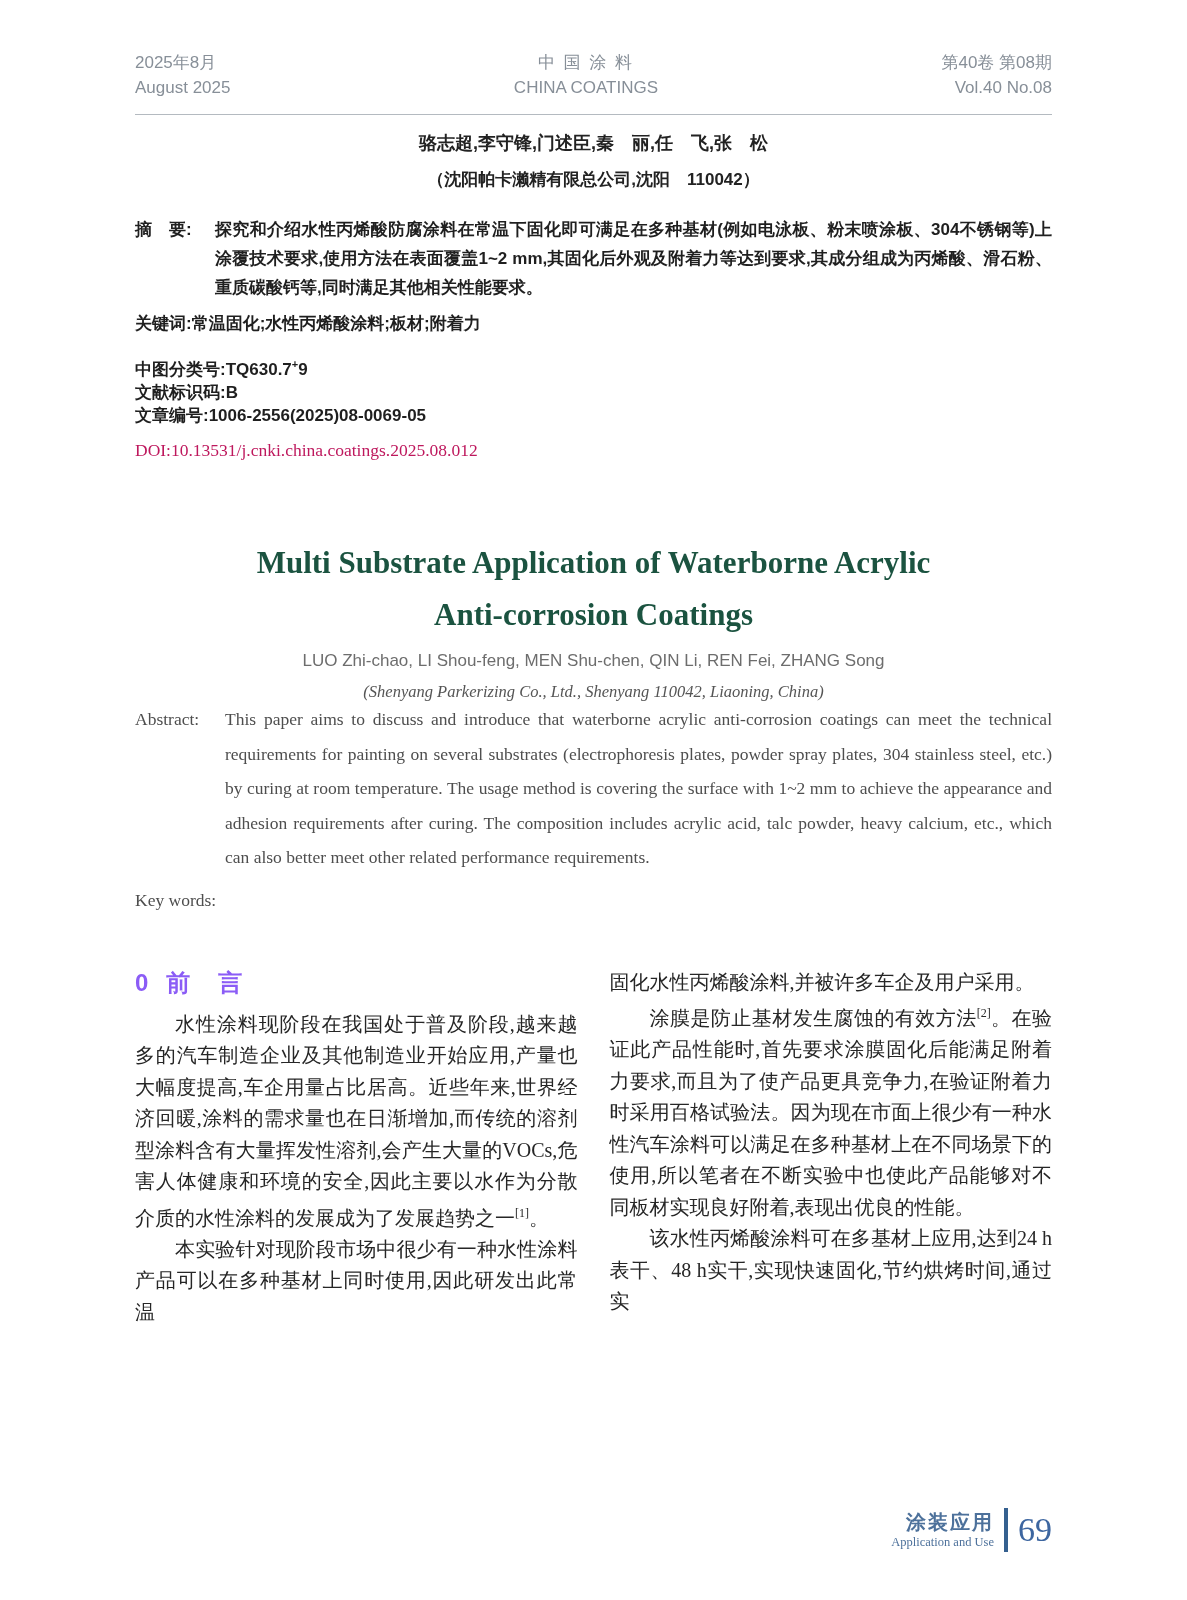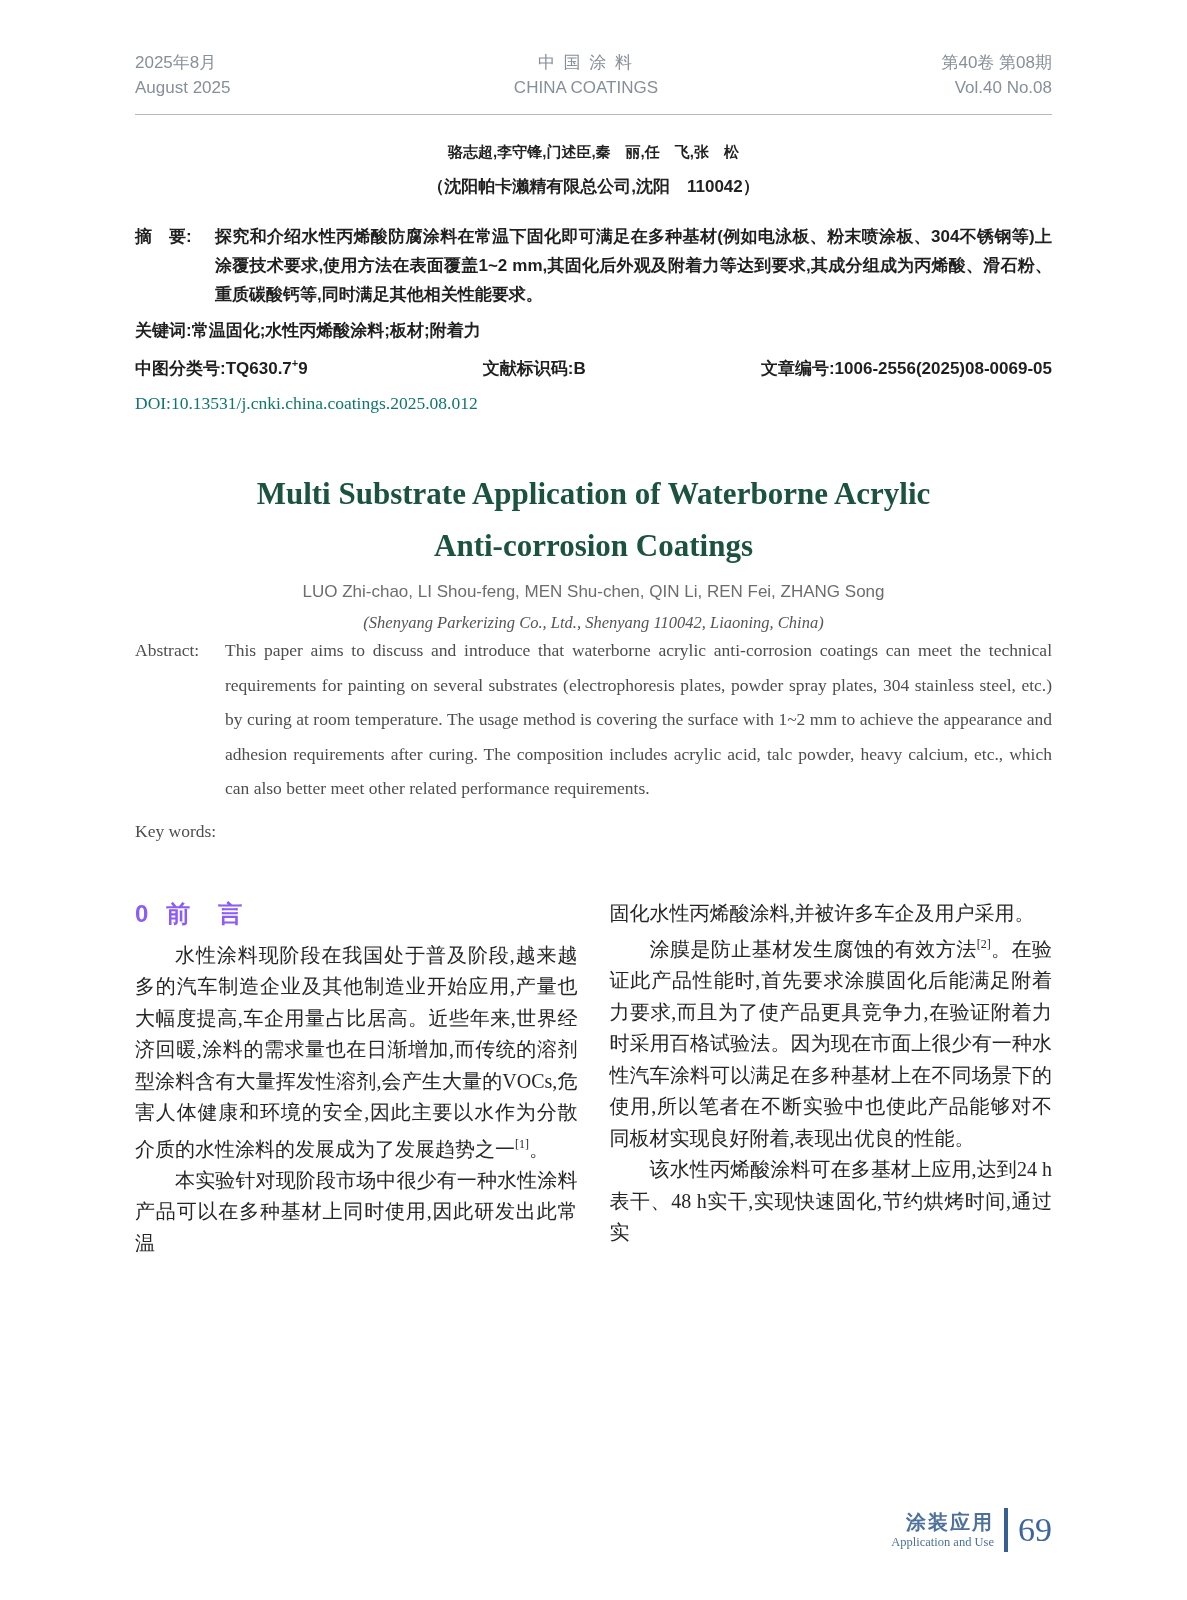--- a/index.html
+++ b/index.html
@@ -36,23 +36,23 @@
   
   .title-cn {
     margin-top: 196px;
     text-align: center;
     font-size: 50px;
     font-weight: bold;
     letter-spacing: 3px;
     color: #1b5340;
   }
   .authors-cn {
-    margin-top: 28px;
-    text-align: center;
-    font-size: 15px;
+    margin-top: 16px;
+    text-align: center;
+    font-size: 18px;
     font-weight: bold;
     color: #222;
   }
   .affil-cn {
     margin-top: 13px;
     text-align: center;
     font-size: 17px;
     font-weight: bold;
     color: #222;
   }
@@ -70,38 +70,39 @@
   }
   .abstract-cn .hang-label { position: absolute; left: 0; top: 0; }
   .keywords-cn {
     margin-top: 7px;
     font-size: 17px;
     line-height: 29px;
     font-weight: 600;
     color: #1f1f1f;
   }
   .meta-row {
-    margin-top: 12px;
+    margin-top: 20px;
     display: flex;
     justify-content: space-between;
     font-size: 17px;
     font-weight: 600;
     color: #1f1f1f;
+    flex-direction: column;
   }
   .meta-row sup { font-size: 11px; }
   .doi-line {
     margin-top: 13px;
     font-family: "Liberation Serif", "DejaVu Serif", serif;
     font-size: 17.5px;
-    color: #0f766e;
+    color: #be185d;
   }
 
   
   .title-en {
-    margin-top: 54px;
+    margin-top: 76px;
     text-align: center;
     font-family: "Liberation Serif", "DejaVu Serif", serif;
     font-size: 31px;
     font-weight: bold;
     line-height: 52px;
     color: #1b5340;
   }
   .authors-en {
     margin-top: 10px;
     text-align: center;

